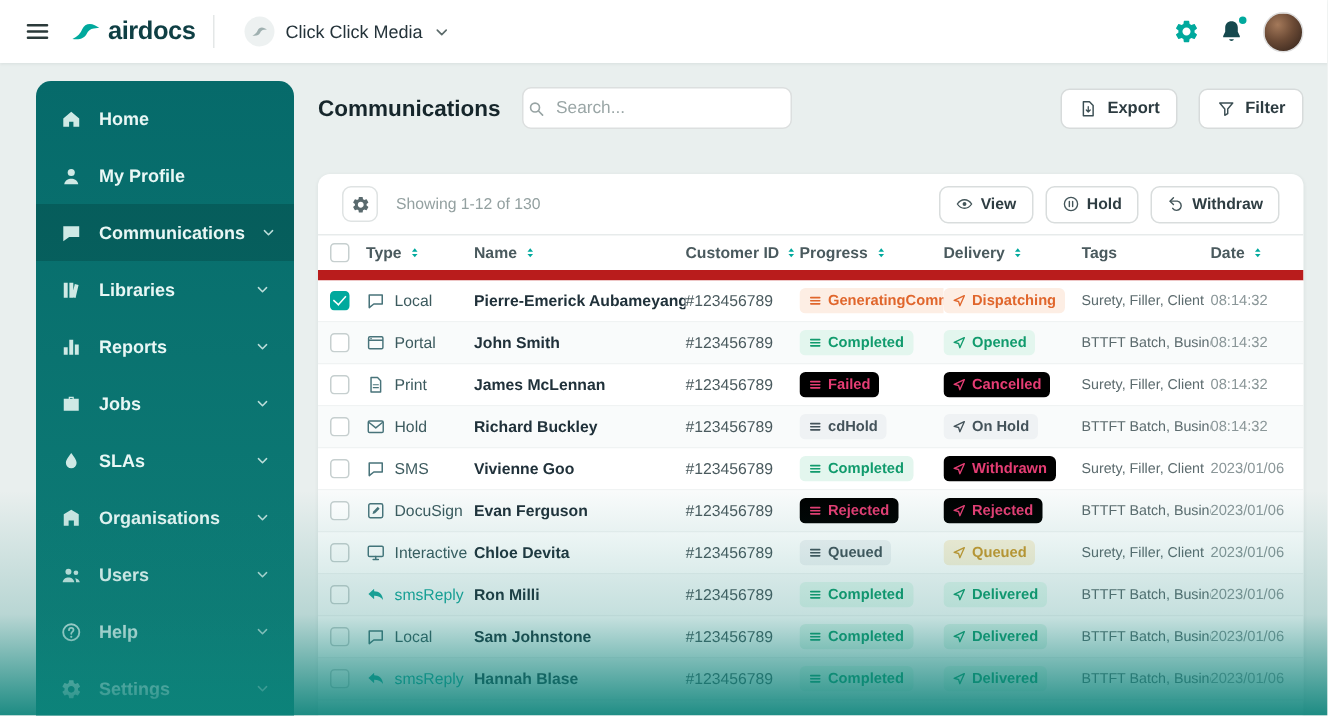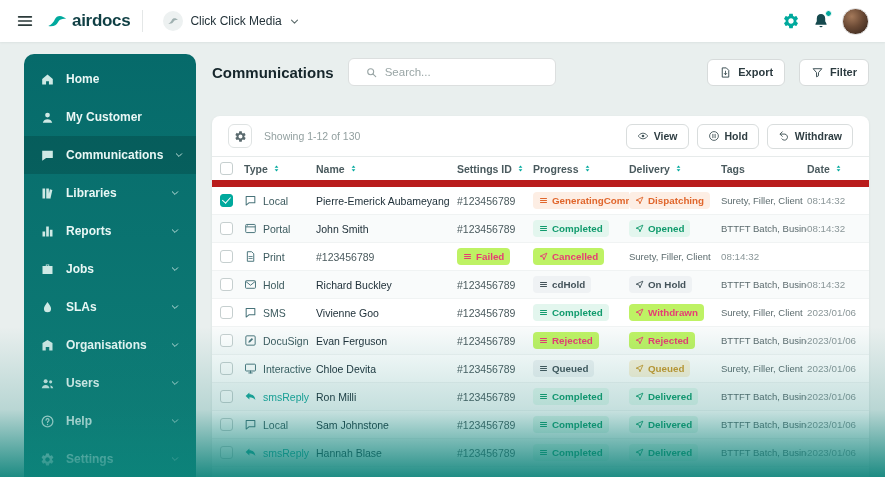--- a/index.html
+++ b/index.html
@@ -36,21 +36,21 @@
   .side-item{height:38px;display:flex;align-items:center;gap:11px;padding:0 16px;color:#e9f7f5;
              font-size:12px;font-weight:bold;cursor:pointer;}
   .side-item.active{background:rgba(0,0,0,.15);}
   .side-item .ic{width:15px;height:15px;color:#cfe9e5;}
   .side-item .chev{margin-left:auto;width:10px;height:10px;color:#bcdeda;}
 
   
   .main-header{position:absolute;left:212px;top:58px;right:16px;display:flex;align-items:center;gap:14px;z-index:5;}
   .page-title{font-size:15px;font-weight:bold;color:#16262b;white-space:nowrap;}
   .search-box{flex:1;max-width:366px;height:28px;background:#fff;border:1px solid #dcdfdf;border-radius:6px;
-              display:flex;align-items:center;padding:0 16px;gap:7px;}
+              display:flex;align-items:center;padding:0 2px;gap:7px;}
   .search-box .ic{width:13px;height:13px;color:#98a4a4;}
   .search-box input{border:none;outline:none;flex:1;font-size:11.5px;color:#333;background:transparent;font-family:inherit;min-width:0;}
   .search-box input::placeholder{color:#9aa6a6;}
   .hdr-spacer{flex:1;}
   .btn{height:27px;display:inline-flex;align-items:center;gap:6px;padding:0 11px;background:#fff;border:1px solid #d7dbdb;
        border-radius:6px;font-size:11px;font-weight:bold;color:#2c3b40;cursor:pointer;font-family:inherit;white-space:nowrap;}
   .btn .ic{width:13px;height:13px;color:#3c4f54;}
 
   
   .card{position:absolute;left:212px;top:116px;right:16px;height:400px;background:#fff;border-radius:8px;
@@ -72,29 +72,29 @@
   .thead{height:31px;border-top:1px solid #e7ebeb;border-bottom:7px solid #b91c1c;}
   .th{display:flex;align-items:center;gap:4px;font-size:10.5px;font-weight:bold;color:#22323a;overflow:hidden;white-space:nowrap;}
   .sort{width:9px;height:11px;color:var(--accent);}
   .row{height:28px;border-bottom:1px solid #f0f3f3;background:#fff;}
   .row:nth-child(even){background:#f9fbfb;}
   .cell{font-size:10.5px;color:#4a5a5e;white-space:nowrap;overflow:hidden;padding-right:8px;display:flex;align-items:center;}
   .type-cell{gap:6px;color:#3c5a5e;}
   .type-cell .ic{width:13px;height:13px;color:#48737a;}
   .type-cell.teal{color:#1ba79c;}
   .type-cell.teal .ic{color:#1ba79c;}
-  .name-cell{font-weight:normal;color:#20313a;font-size:10.5px;}
+  .name-cell{font-weight:bold;color:#20313a;font-size:10.5px;}
   .tags-cell{font-size:9.5px;color:#5c6b6e;}
   .date-cell{color:#8a9698;font-size:9.8px;}
   .badge{display:inline-flex;align-items:center;gap:4px;height:17px;padding:0 6px;border-radius:4px;
          font-size:9.8px;font-weight:bold;white-space:nowrap;}
   .badge .ic{width:9px;height:9px;}
   .tone-orange{color:#e0662c;background:#fdeee4;}
   .tone-green{color:#119b6d;background:#e3f6ee;}
-  .tone-pink{color:#e63d74;background:#bef264;}
+  .tone-pink{color:#e63d74;background:#000000;}
   .tone-neutral{color:#44535a;background:#eff2f4;}
   .tone-amber{color:#c9982d;background:#faf1d9;}
   .checkbox{width:13px;height:13px;border:1.5px solid #c6cfcf;border-radius:3px;background:#fff;cursor:pointer;
             position:relative;display:inline-block;flex:none;}
   .checkbox.checked{background:var(--accent);border-color:var(--accent);}
   .checkbox.checked:after{content:"";position:absolute;left:3.2px;top:0.4px;width:3.6px;height:7px;
             border:solid #fff;border-width:0 1.8px 1.8px 0;transform:rotate(42deg);}
 
   
   .fade-overlay{position:absolute;left:0;right:0;bottom:0;height:150px;z-index:40;pointer-events:none;
@@ -159,21 +159,21 @@
       </span>
       <span class="side-label">Home</span>
     </div>
     <div class="side-item">
       <span class="ic">
         <svg viewBox="0 0 24 24">
           <circle cx="12" cy="8" r="3.8" fill="currentColor"></circle>
           <path d="M4.5 20.5c.8-4.2 4.1-5.8 7.5-5.8s6.7 1.6 7.5 5.8z" fill="currentColor"></path>
         </svg>
       </span>
-      <span class="side-label">My Customer</span>
+      <span class="side-label">My Profile</span>
     </div>
     <div class="side-item active">
       <span class="ic">
         <svg viewBox="0 0 24 24">
           <path d="M3.5 4.5h17v11.6H9.8L3.5 20.5z" fill="currentColor"></path>
         </svg>
       </span>
       <span class="side-label">Communications</span>
       <span class="ic chev">
         <svg viewBox="0 0 24 24">
@@ -380,21 +380,21 @@
       <div class="cell th">
         <span>Name</span>
         <span class="ic sort">
           <svg viewBox="0 0 24 24">
             <path d="M7 10l5-6 5 6z" fill="currentColor"></path>
             <path d="M7 14l5 6 5-6z" fill="currentColor"></path>
           </svg>
         </span>
       </div>
       <div class="cell th">
-        <span>Settings ID</span>
+        <span>Customer ID</span>
         <span class="ic sort">
           <svg viewBox="0 0 24 24">
             <path d="M7 10l5-6 5 6z" fill="currentColor"></path>
             <path d="M7 14l5 6 5-6z" fill="currentColor"></path>
           </svg>
         </span>
       </div>
       <div class="cell th">
         <span>Progress</span>
         <span class="ic sort">
@@ -509,20 +509,21 @@
         </div>
         <div class="cell type-cell">
           <span class="ic">
             <svg viewBox="0 0 24 24">
               <path d="M6.2 3.2h8L18 7v13.8H6.2z" fill="none" stroke="currentColor" stroke-width="1.8" stroke-linejoin="round"></path>
               <path d="M9 12h6.2M9 15.6h6.2" stroke="currentColor" stroke-width="1.5" stroke-linecap="round"></path>
             </svg>
           </span>
           <span>Print</span>
         </div>
+        <div class="cell name-cell">James McLennan</div>
         <div class="cell">#123456789</div>
         <div class="cell">
           <span class="badge tone-pink">
             <span class="ic">
               <svg viewBox="0 0 24 24">
                 <path d="M4 6.5h16M4 12h16M4 17.5h16" stroke="currentColor" stroke-width="2.8" stroke-linecap="round" fill="none"></path>
               </svg>
             </span>
             <span>Failed</span>
           </span>

